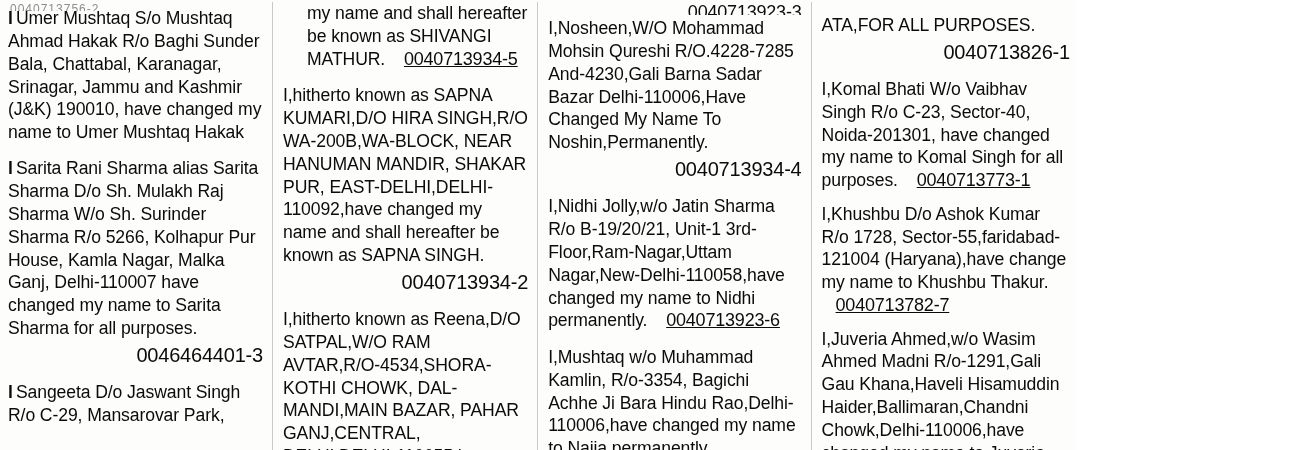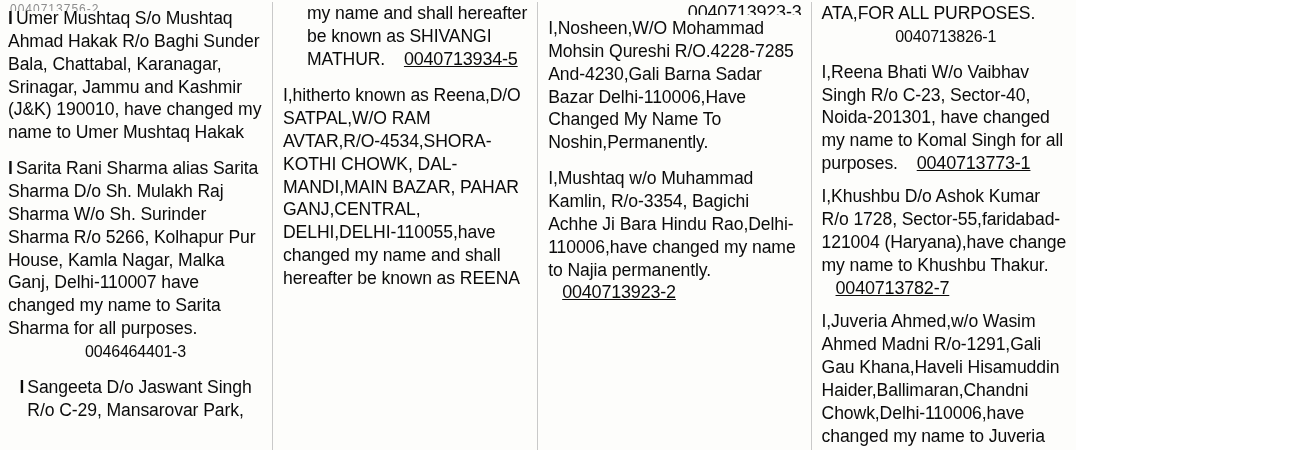--- a/index.html
+++ b/index.html
@@ -55,22 +55,22 @@
   .bullet {
     font-weight: bold;
     margin-right: 3px;
     letter-spacing: 0;
   }
   .lead {
     font-weight: normal;
   }
   .ref {
     display: block;
-    text-align: center;
-    font-size: 16px;
+    text-align: right;
+    font-size: 20px;
     margin-top: 2px;
     letter-spacing: -0.2px;
   }
   .ref-inline {
     font-size: 18px;
     letter-spacing: -0.2px;
     white-space: nowrap;
     text-decoration: underline;
   }
   .ref-right-pad { padding-left: 14px; }
@@ -82,21 +82,20 @@
     font-size: 12px;
     letter-spacing: 1px;
     display: block;
     height: 9px;
     overflow: hidden;
     margin: 0 0 0 2px;
   }
   .cut-bottom {
     max-height: 58px;
     overflow: hidden;
-    text-align: center;
   }
   .col-inner {
     position: relative;
   }
 </style>
 </head>
 <body>
 
 <div id="page">
 
@@ -120,54 +119,63 @@
     <div class="divider" style="right:0;"></div>
   </div>
 
   <div class="col col-2">
     <div class="col-inner">
       <p class="notice" style="margin-top:0;margin-left:24px;">
         <span>my name and shall hereafter be known as SHIVANGI MATHUR.</span>
         <span class="ref-inline ref-right-pad">0040713934-5</span>
       </p>
 
+      <p class="notice">
+        <span class="lead">I,hitherto</span><span> known as SAPNA KUMARI,D/O HIRA SINGH,R/O WA-200B,WA-BLOCK, NEAR HANUMAN MANDIR, SHAKAR PUR, EAST-DELHI,DELHI-110092,have changed my name and shall hereafter be known as SAPNA SINGH.</span>
+        <span class="ref">0040713934-2</span>
+      </p>
 
       <p class="notice">
         <span class="lead">I,hitherto</span><span> known as Reena,D/O SATPAL,W/O RAM AVTAR,R/O-4534,SHORA-KOTHI CHOWK, DAL-MANDI,MAIN BAZAR, PAHAR GANJ,CENTRAL, DELHI,DELHI-110055,have changed my name and shall hereafter be known as REENA</span>
       </p>
     </div>
     <div class="divider" style="right:0;"></div>
   </div>
 
   <div class="col col-3">
     <div class="col-inner">
       <span class="ref-inline" style="display:block;text-align:right;height:13px;overflow:hidden;">0040713923-3</span>
 
       <p class="notice" style="margin-top:2px;">
         <span class="lead">I,Nosheen,W/O</span><span> Mohammad Mohsin Qureshi R/O.4228-7285 And-4230,Gali Barna Sadar Bazar Delhi-110006,Have Changed My Name To Noshin,Permanently.</span>
+        <span class="ref">0040713934-4</span>
       </p>
 
+      <p class="notice">
+        <span class="lead">I,Nidhi</span><span> Jolly,w/o Jatin Sharma R/o B-19/20/21, Unit-1 3rd-Floor,Ram-Nagar,Uttam Nagar,New-Delhi-110058,have changed my name to Nidhi permanently.</span>
+        <span class="ref-inline ref-right-pad">0040713923-6</span>
+      </p>
 
       <p class="notice">
         <span class="lead">I,Mushtaq</span><span> w/o Muhammad Kamlin, R/o-3354, Bagichi Achhe Ji Bara Hindu Rao,Delhi-110006,have changed my name to Najia permanently.</span>
         <span class="ref-inline ref-right-pad">0040713923-2</span>
       </p>
     </div>
     <div class="divider" style="right:0;"></div>
   </div>
 
   <div class="col col-4">
     <div class="col-inner">
-      <p class="notice" style="margin-top:0;">
+      <p class="notice" style="margin-top:12px;">
         <span>ATA,FOR ALL PURPOSES.</span>
         <span class="ref">0040713826-1</span>
       </p>
 
       <p class="notice tight">
-        <span class="lead">I,Reena</span><span> Bhati W/o Vaibhav Singh R/o C-23, Sector-40, Noida-201301, have changed my name to Komal Singh for all purposes.</span>
+        <span class="lead">I,Komal</span><span> Bhati W/o Vaibhav Singh R/o C-23, Sector-40, Noida-201301, have changed my name to Komal Singh for all purposes.</span>
         <span class="ref-inline ref-right-pad">0040713773-1</span>
       </p>
 
       <p class="notice tight">
         <span class="lead">I,Khushbu</span><span> D/o Ashok Kumar R/o 1728, Sector-55,faridabad-121004 (Haryana),have change my name to Khushbu Thakur.</span>
         <span class="ref-inline ref-right-pad">0040713782-7</span>
       </p>
 
       <p class="notice">
         <span class="lead">I,Juveria</span><span> Ahmed,w/o Wasim Ahmed Madni R/o-1291,Gali Gau Khana,Haveli Hisamuddin Haider,Ballimaran,Chandni Chowk,Delhi-110006,have changed my name to Juveria Wasim Madni,Permanently.</span>

